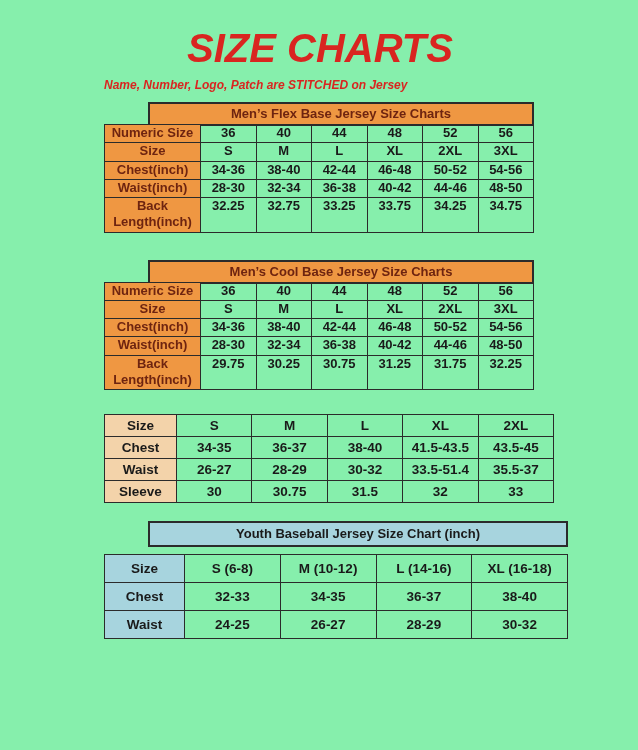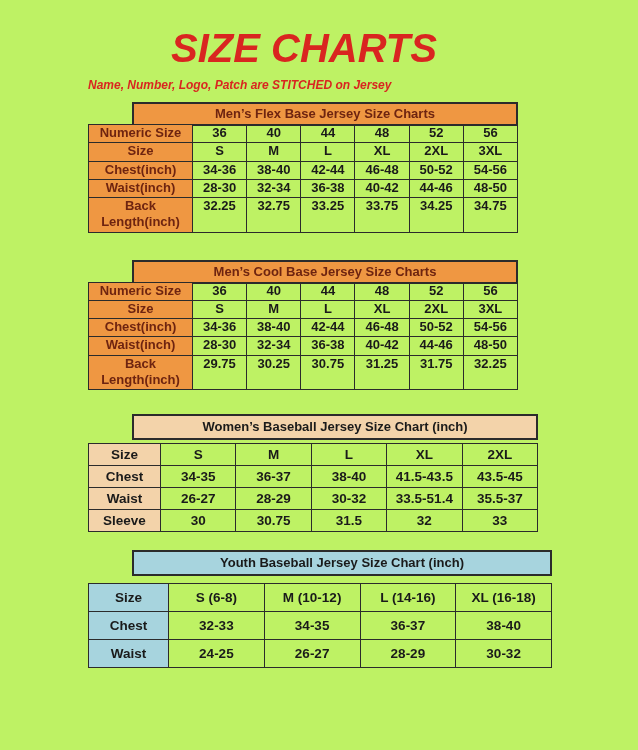--- a/index.html
+++ b/index.html
@@ -6,22 +6,23 @@
   html, body { background: #ffffff; }
   body {
     font-family: "Liberation Sans", "DejaVu Sans", sans-serif;
     width: 638px;
     height: 750px;
     overflow: hidden;
   }
   .page {
     width: 638px;
     height: 750px;
-    background: #bef264;
+    background: #86efac;
     padding-top: 25px;
+    padding-left: 16px;
   }
   header {
     margin-left: 88px;
     width: 432px;
   }
   h1.title {
     color: var(--red, #d92520);
     font-size: 40px;
     font-weight: bold;
     font-style: italic;
@@ -69,21 +70,21 @@
 
   th, td {
     border: 1.5px solid var(--border, #2b2b2b);
     text-align: center;
     font-weight: bold;
     color: var(--table_text, #1a1a1a);
   }
   .theme-orange th {
     background: var(--orange, #ef9742);
     color: var(--orange_label_text, #6e2410);
-    width: 104px;
+    width: 96px;
   }
   .theme-peach th { background: var(--peach, #f3d3aa); }
   .theme-blue  th { background: var(--blue, #a7d4de); }
   .chart-womens-baseball th { width: 72px; }
   .chart-youth-baseball  th { width: 80px; }
 
   .theme-orange th, .theme-orange td {
     font-size: 13px;
     line-height: 1.25;
     padding: 0 4px 1px 4px;
@@ -207,21 +208,20 @@
               <td>30.25</td>
               <td>30.75</td>
               <td>31.25</td>
               <td>31.75</td>
               <td>32.25</td>
             </tr>
           </tbody>
         </table>
       </section>
       <section class="chart chart-womens-baseball theme-peach">
-        <div class="chart-title">Women’s Baseball Jersey Size Chart (inch)</div>
         <table>
           <tbody>
             <tr>
               <th>Size</th>
               <td>S</td>
               <td>M</td>
               <td>L</td>
               <td>XL</td>
               <td>2XL</td>
             </tr>

